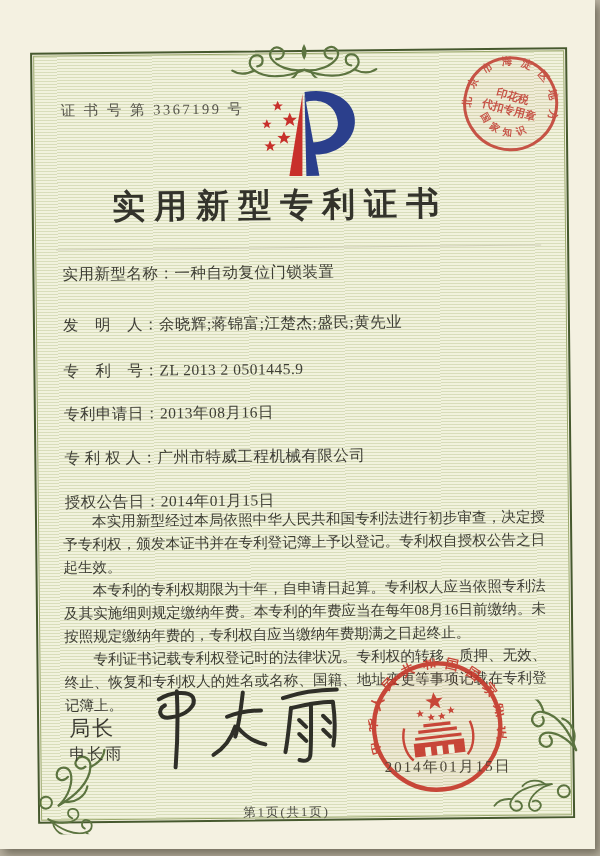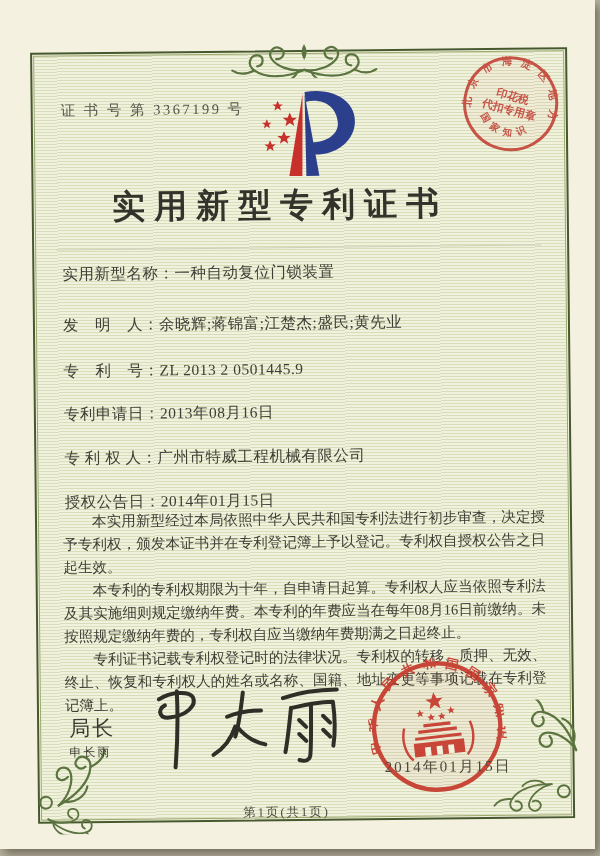--- a/index.html
+++ b/index.html
@@ -57,21 +57,21 @@
   .row-3{top:140px;}
   .row-4{top:184px;}
   .row-5{top:228px;}
   .paras{
     position:absolute;left:62px;top:508px;width:482px;
     font-size:14.5px;line-height:23px;color:#3e3e35;text-align:justify;
   }
   .paras p{margin:0;text-indent:2em;}
   .sig-title{position:absolute;left:66px;top:712px;font-size:21px;color:#3b3b32;
     letter-spacing:2px;font-family:"Liberation Sans","DejaVu Sans",sans-serif;}
-  .sig-name{position:absolute;left:66px;top:742px;font-size:12px;color:#3b3b32;
+  .sig-name{position:absolute;left:66px;top:742px;font-size:16px;color:#3b3b32;
     letter-spacing:2px;font-family:"Liberation Sans","DejaVu Sans",sans-serif;}
   .signature{position:absolute;left:128px;top:682px;width:215px;height:95px;}
   .main-seal{position:absolute;left:366px;top:660px;width:136px;height:136px;
     transform:rotate(-6deg);opacity:.92;}
   .seal-date{
     position:absolute;left:381px;top:759px;font-size:15px;color:#4b4638;
     letter-spacing:2px;z-index:5;
   }
   .footer{
     position:absolute;left:0;right:30px;top:804px;text-align:center;

